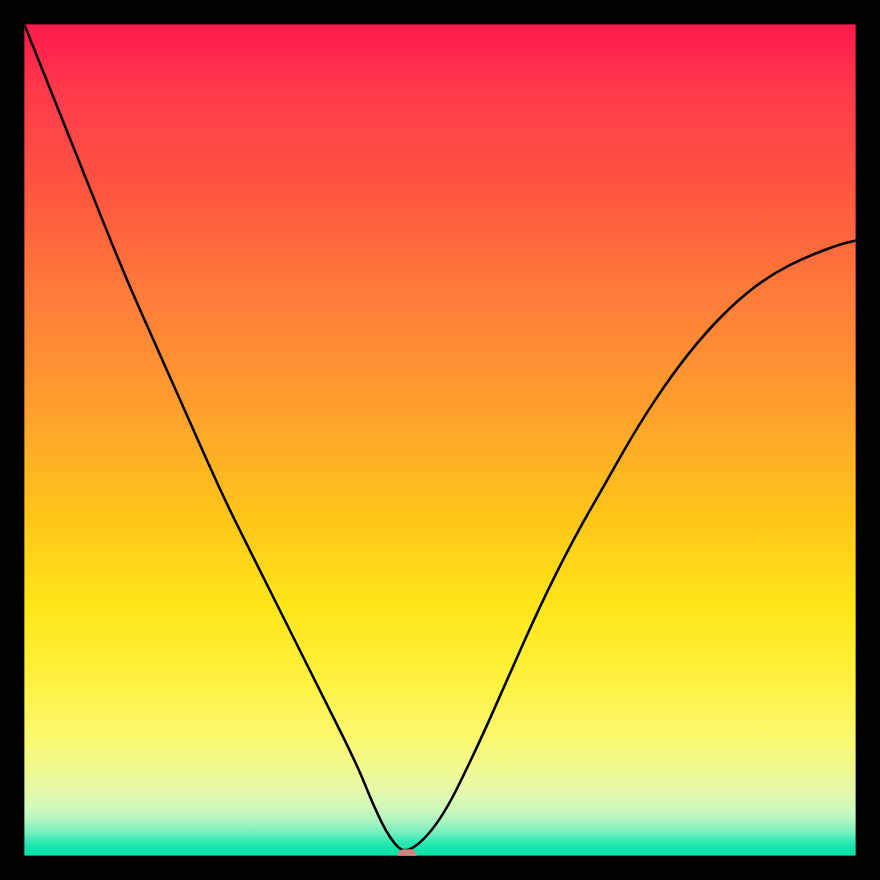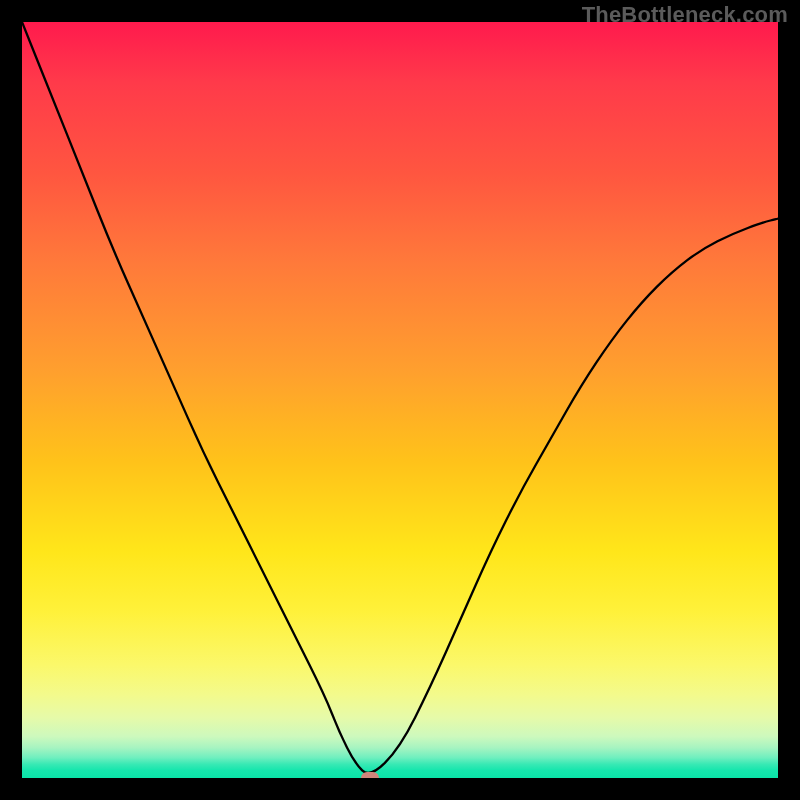--- a/index.html
+++ b/index.html
@@ -88,21 +88,20 @@
     background: #cf857b;
     z-index: 6;
     transform: translate(-50%, -50%);
   }
 </style>
 </head>
 <body>
 
 <div class="frame">
 
-  <div class="watermark">TheBottleneck.com</div>
 
   <div class="plot-outer">
     <div class="plot-area">
       <div class="gradient"></div>
 
       <svg class="curve" viewBox="0 0 756 756" preserveAspectRatio="none">
         <path id="curve-path" d="M 0.0 0.0 Q 0.0 0.0 15.1 37.8 Q 30.2 75.6 45.4 113.4 Q 60.5 151.2 75.6 189.0 Q 90.7 226.8 105.8 260.8 Q 121.0 294.8 136.1 328.9 Q 151.2 362.9 166.3 396.9 Q 181.4 430.9 196.6 461.2 Q 211.7 491.4 226.8 521.6 Q 241.9 551.9 257.0 582.1 Q 272.2 612.4 287.3 642.6 Q 302.4 672.8 310.0 691.7 Q 317.5 710.6 325.1 725.8 Q 332.6 740.9 340.2 748.4 Q 347.8 756.0 362.9 740.9 Q 378.0 725.8 393.1 695.5 Q 408.2 665.3 423.4 631.3 Q 438.5 597.2 453.6 563.2 Q 468.7 529.2 483.8 499.0 Q 499.0 468.7 514.1 442.3 Q 529.2 415.8 544.3 389.3 Q 559.4 362.9 574.6 340.2 Q 589.7 317.5 604.8 298.6 Q 619.9 279.7 635.0 264.6 Q 650.2 249.5 665.3 238.1 Q 680.4 226.8 695.5 219.2 Q 710.6 211.7 725.8 206.0 Q 740.9 200.3 748.4 198.5 T 756.0 196.6" fill="none" stroke="#000" stroke-width="2.3" stroke-linecap="round" stroke-linejoin="round"></path>
       </svg>
 
       <div id="marker-dot" class="dot" style="left: 347.76px; top: 756px;"></div>

